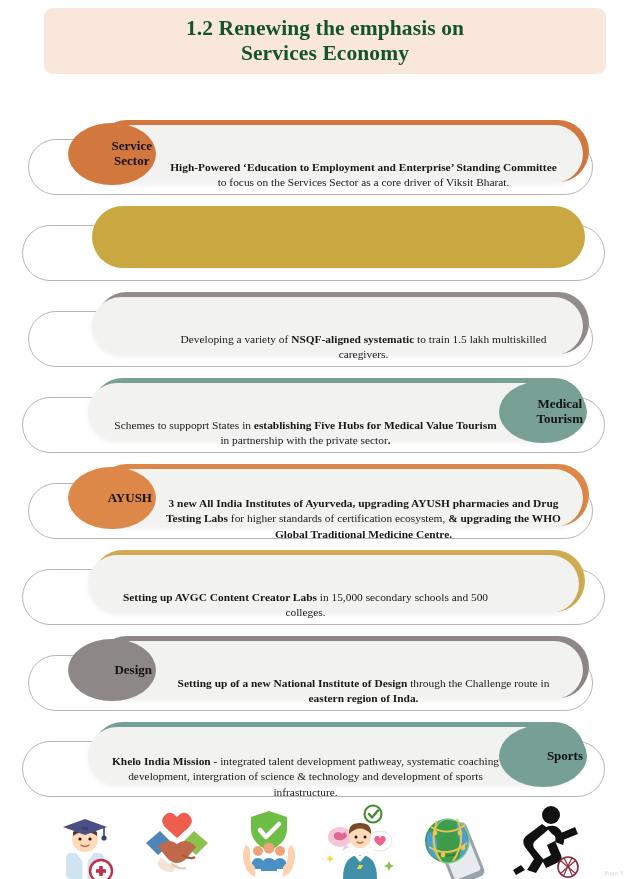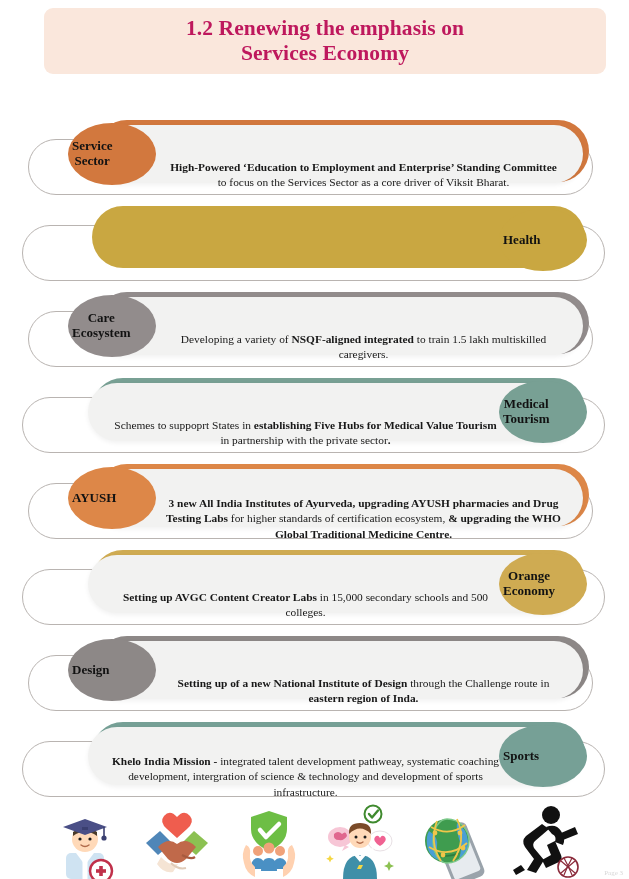--- a/index.html
+++ b/index.html
@@ -30,21 +30,21 @@
     border-radius: 9px;
     display: flex;
     align-items: center;
     justify-content: center;
   }
   .header-title {
     font-family: "Liberation Serif", "DejaVu Serif", serif;
     font-weight: bold;
     font-size: 21.5px;
     line-height: 1.18;
-    color: #be185d;
+    color: #14532d;
     text-align: center;
     letter-spacing: 0.1px;
     padding: 0 16px;
   }
 
   
   .rows {
     position: absolute;
     left: 0;
     top: 113px;
@@ -112,21 +112,21 @@
   
   .badge {
     position: absolute;
     top: 10px;
     width: 88px;
     height: 62px;
     border-radius: 50%;
     background: var(--c);
     display: flex;
     align-items: center;
-    justify-content: flex-start;
+    justify-content: flex-end;
     z-index: 4;
   }
   .row.left  .badge { left: 68px; }
   .row.right .badge { right: 42px; }
 
   .badge-label {
     font-family: "Liberation Serif", "DejaVu Serif", serif;
     font-weight: bold;
     font-size: 13px;
     line-height: 1.12;
@@ -184,32 +184,26 @@
         <div class="pill">
           <div class="pill-text"><b>High-Powered ‘Education to Employment and Enterprise’ Standing Committee</b> to focus on the Services Sector as a core driver of Viksit Bharat.</div>
         </div>
         <div class="badge">
           <div class="badge-label">Service<br>Sector</div>
         </div>
       </div>
       <div class="row right" style="--c: #c9a741;">
         <div class="ghost"></div>
         <div class="accent"></div>
-        <div class="badge">
-          <div class="badge-label">Health</div>
-        </div>
       </div>
       <div class="row left" style="--c: #928c8c;">
         <div class="ghost"></div>
         <div class="accent"></div>
         <div class="pill">
-          <div class="pill-text">Developing  a variety of <b>NSQF-aligned integrated</b> to train 1.5 lakh multiskilled caregivers.</div>
-        </div>
-        <div class="badge">
-          <div class="badge-label">Care<br>Ecosystem</div>
+          <div class="pill-text">Developing  a variety of <b>NSQF-aligned systematic</b> to train 1.5 lakh multiskilled caregivers.</div>
         </div>
       </div>
       <div class="row right" style="--c: #78a094;">
         <div class="ghost"></div>
         <div class="accent"></div>
         <div class="pill">
           <div class="pill-text">Schemes to suppoprt States in <b>establishing Five Hubs for Medical Value Tourism</b> in partnership with the private sector<b>.</b></div>
         </div>
         <div class="badge">
           <div class="badge-label">Medical<br>Tourism</div>
@@ -223,23 +217,20 @@
         </div>
         <div class="badge">
           <div class="badge-label">AYUSH</div>
         </div>
       </div>
       <div class="row right" style="--c: #cfab52;">
         <div class="ghost"></div>
         <div class="accent"></div>
         <div class="pill">
           <div class="pill-text"><b>Setting up AVGC Content Creator Labs</b> in 15,000 secondary schools and 500 colleges.</div>
-        </div>
-        <div class="badge">
-          <div class="badge-label">Orange<br>Economy</div>
         </div>
       </div>
       <div class="row left" style="--c: #8d8887;">
         <div class="ghost"></div>
         <div class="accent"></div>
         <div class="pill">
           <div class="pill-text"><b>Setting up of a new National Institute of Design</b> through the Challenge route in <b>eastern region of Inda.</b></div>
         </div>
         <div class="badge">
           <div class="badge-label">Design</div>

